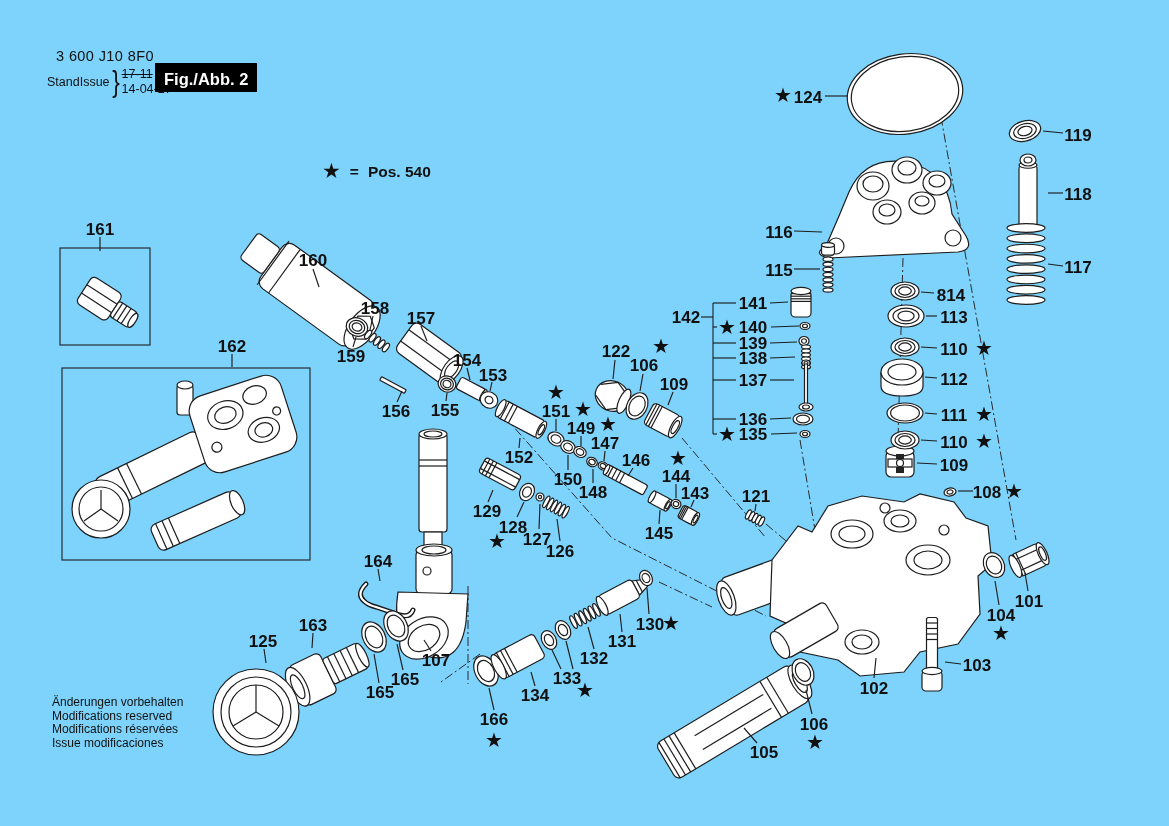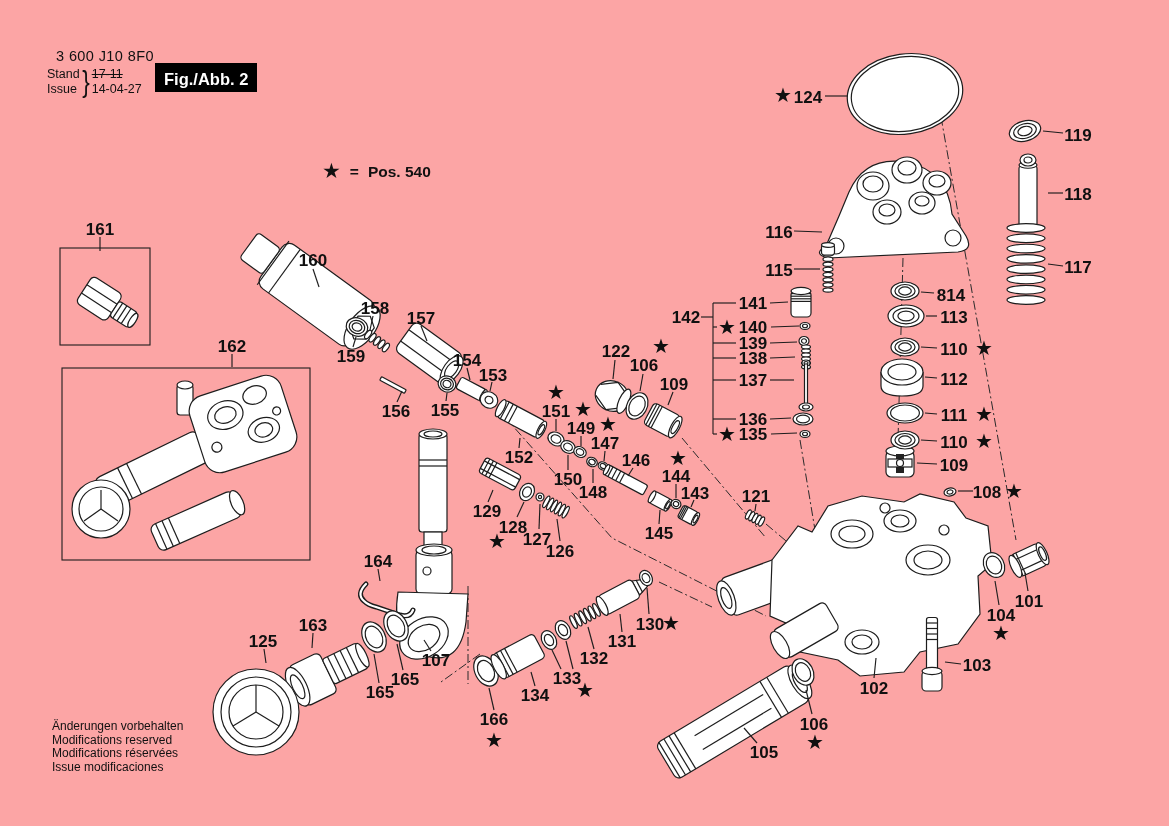--- a/index.html
+++ b/index.html
@@ -1,30 +1,30 @@
 <!DOCTYPE html>
 <html><head>
 <meta charset="utf-8">
 <style>
   html,body{margin:0;padding:0;background:#ffffff;}
-  .page{position:relative;width:1169px;height:826px;background:#fca5a5;overflow:hidden;
+  .page{position:relative;width:1169px;height:826px;background:#7dd3fc;overflow:hidden;
         font-family:"Liberation Sans",sans-serif;color:#111;}
   .abs{position:absolute;}
   .doc-number{left:56px;top:48px;font-size:14.5px;letter-spacing:.4px;}
   .stand-issue{left:47px;top:66px;display:flex;align-items:center;height:32px;}
-  .si-labels{display:flex;flex-direction:column;font-size:12.5px;line-height:15px;}
+  .si-labels{display:flex;flex-direction:row;font-size:12.5px;line-height:15px;}
   .si-brace{font-size:30px;font-weight:400;transform:scaleX(.75);margin:0 1px;line-height:30px;}
   .si-values{display:flex;flex-direction:column;font-size:12.5px;line-height:15px;}
   .strike{text-decoration:line-through;}
   .fig-box{left:155px;top:63px;background:#000;color:#fff;font-weight:700;font-size:16.5px;
            padding:7px 9px 3px 9px;}
   .legend{left:322px;top:161px;display:flex;align-items:center;gap:9px;
           font-weight:700;font-size:15.5px;}
   .legend .star-glyph{font-family:"DejaVu Sans",sans-serif;font-size:21px;font-weight:400;line-height:21px;}
-  .footer{left:52px;top:720px;font-size:12px;line-height:13.5px;}
+  .footer{left:52px;top:696px;font-size:12px;line-height:13.5px;}
   svg{position:absolute;left:0;top:0;}
   svg .lbl{font:700 17px "Liberation Sans",sans-serif;fill:#101010;}
   svg .star{font:400 20px "DejaVu Sans",sans-serif;fill:#101010;}
   .outl{fill:#fff;stroke:#1d1d1d;stroke-width:1.2;}
   .thin{fill:none;stroke:#1d1d1d;stroke-width:1.1;}
 </style>
 </head>
 <body>
 
 <div class="page">

